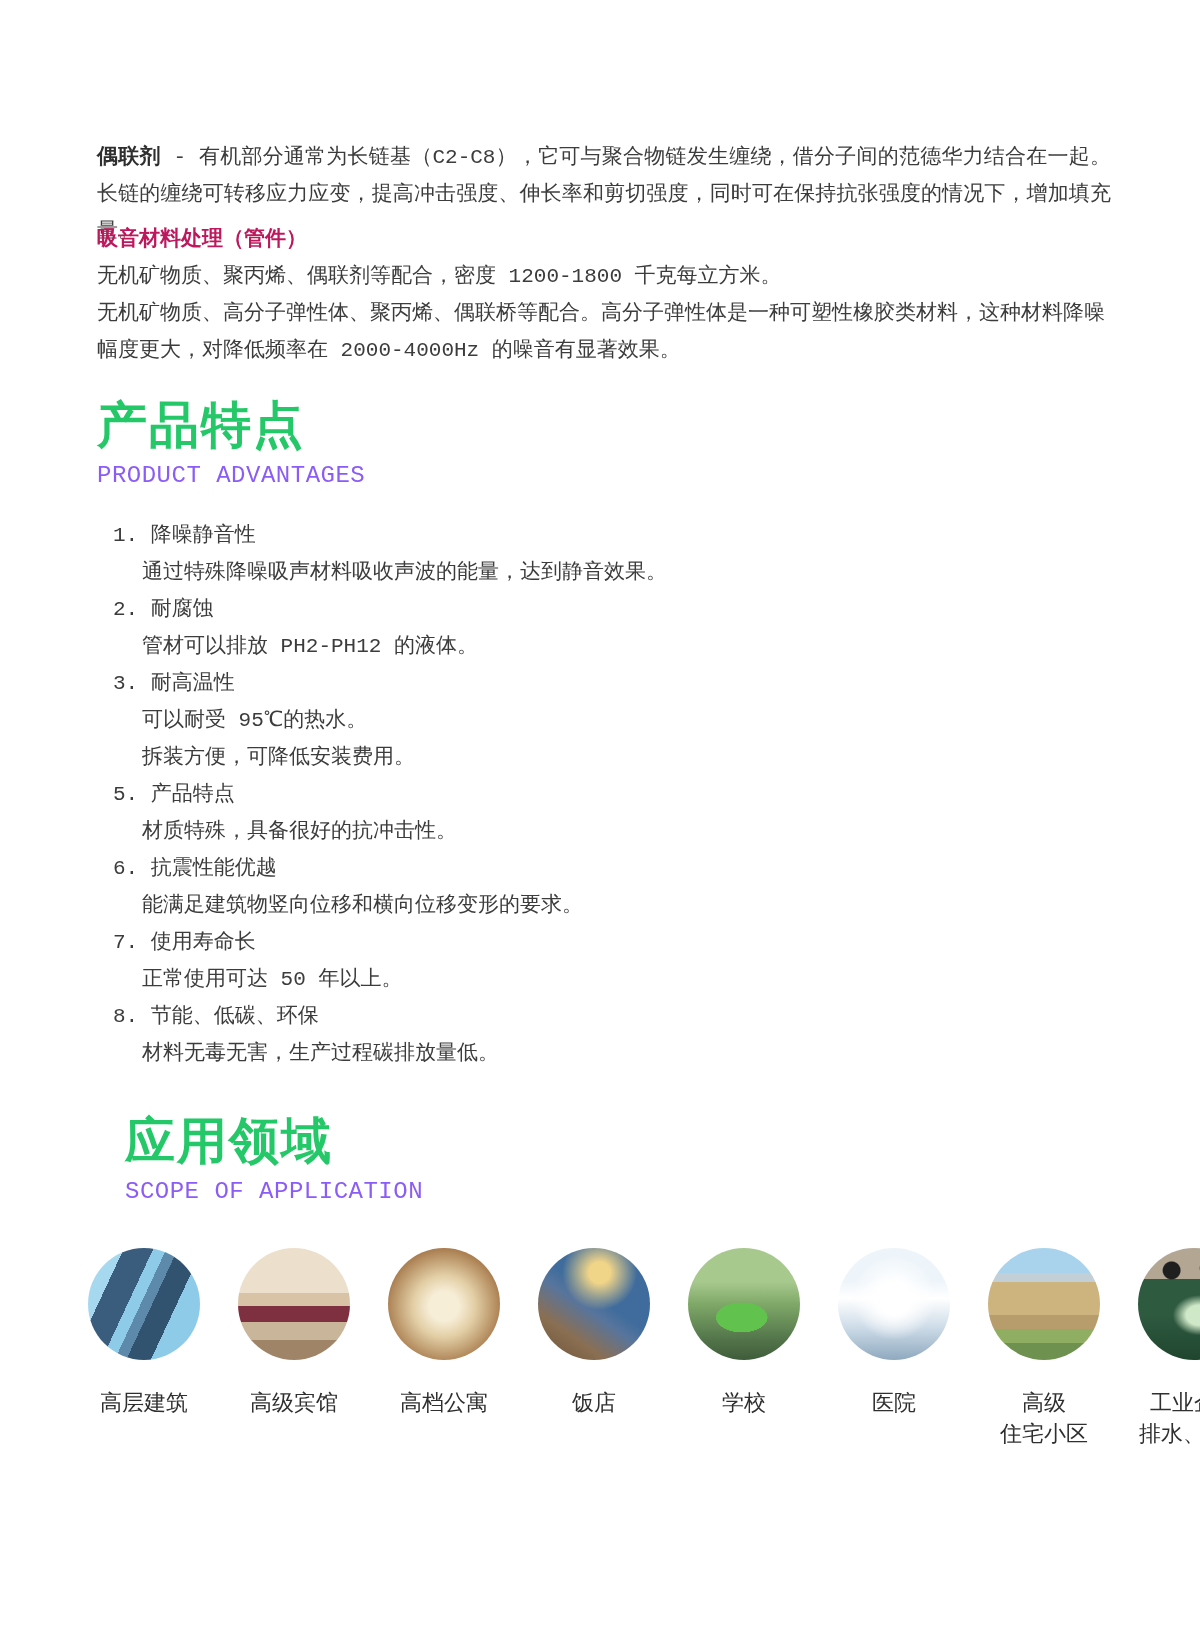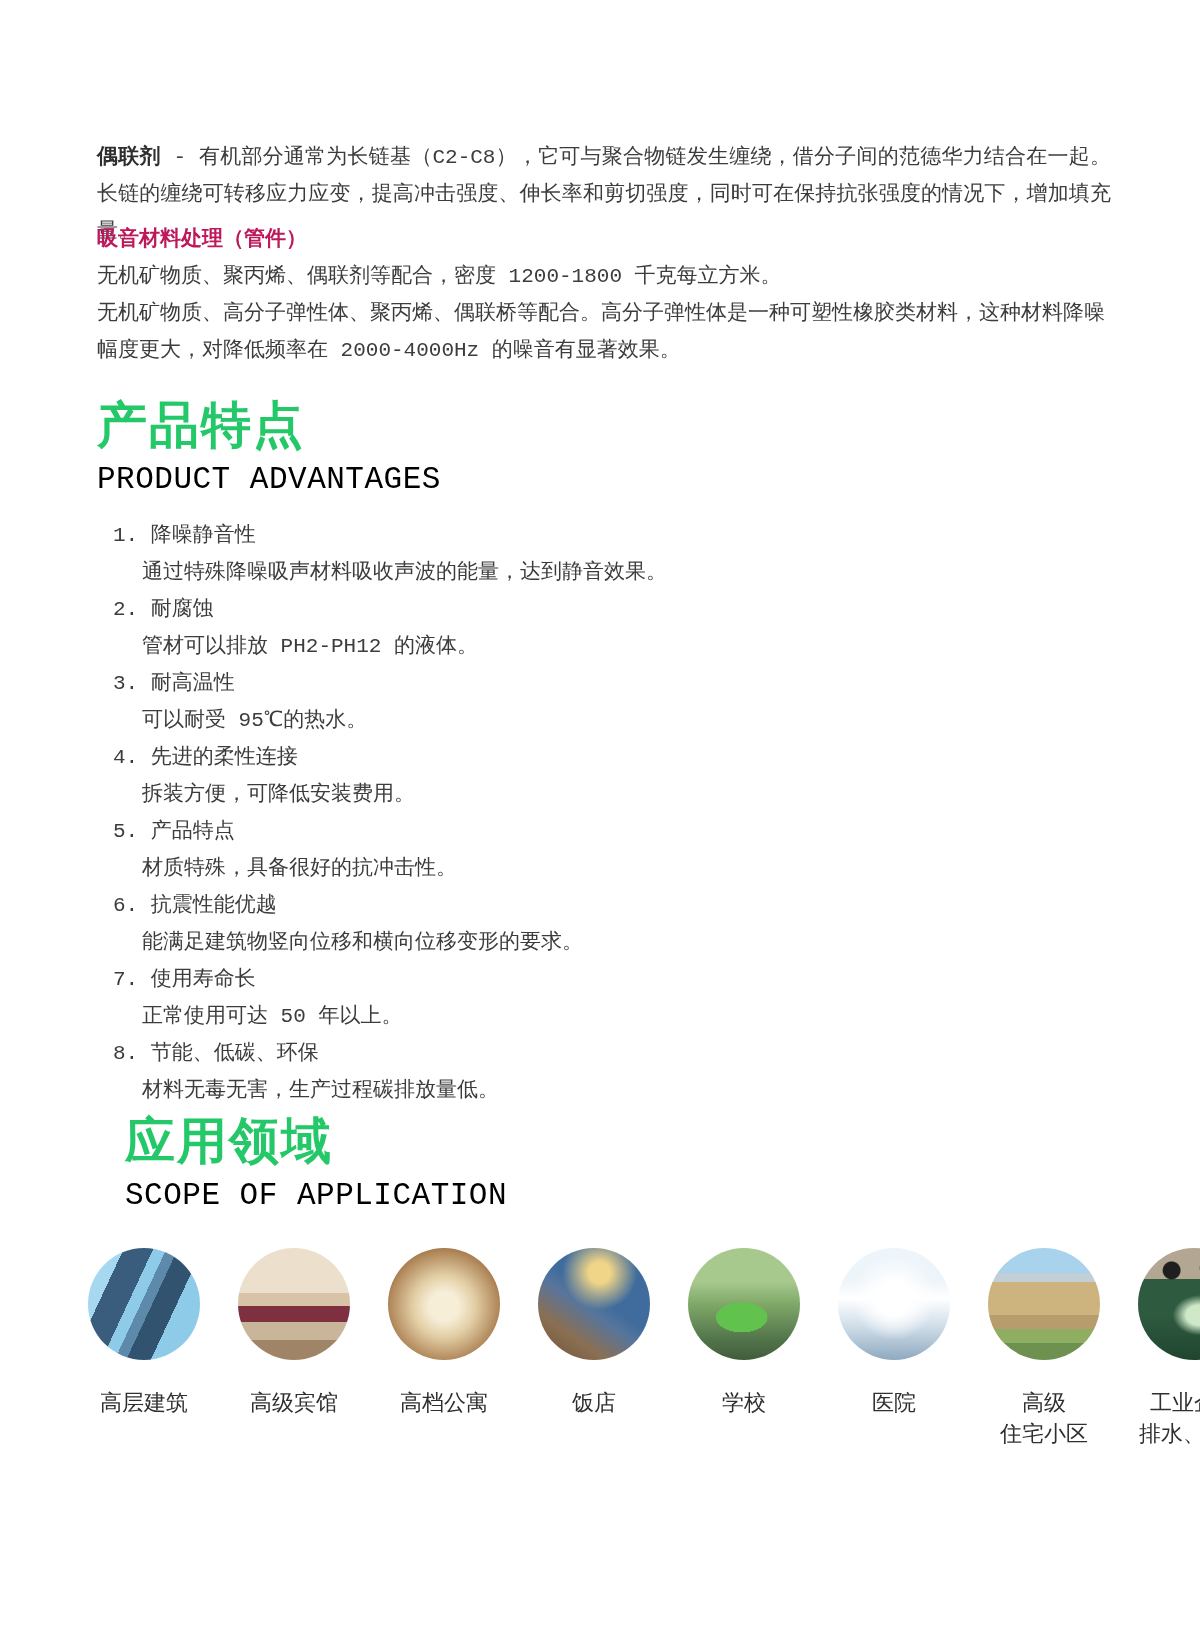--- a/index.html
+++ b/index.html
@@ -19,21 +19,21 @@
     position:absolute; left:97px; top:221px; width:1014px;
     font-size:21px; line-height:37px;
   }
   .absorption .heading { font-weight:bold; color:#be185d; }
   
   .sec-title-cn {
     font-size:50px; font-weight:bold; color:#25c868;
     letter-spacing:2px; line-height:1;
   }
   .sec-title-en {
-    font-size:31px; font-weight:400; color:#000000;
+    font-size:24px; font-weight:400; color:#8b5cf6;
     letter-spacing:0.5px; line-height:1; margin-top:10px;
   }
   .features-title { position:absolute; left:97px; top:404px; }
   
   .features-list {
     position:absolute; left:97px; top:517px; width:1014px;
     font-size:21px; line-height:37px;margin-left:16px;
   }
   .feature-desc { padding-left:29px; }
   
@@ -102,21 +102,20 @@
     </div>
     <div class="feature">
       <div class="feature-head"><span>2.</span> <span>耐腐蚀</span></div>
       <div class="feature-desc">管材可以排放 PH2-PH12 的液体。</div>
     </div>
     <div class="feature">
       <div class="feature-head"><span>3.</span> <span>耐高温性</span></div>
       <div class="feature-desc">可以耐受 95℃的热水。</div>
     </div>
     <div class="feature">
-      <div class="feature-head"><span>4.</span> <span>先进的柔性连接</span></div>
       <div class="feature-desc">拆装方便，可降低安装费用。</div>
     </div>
     <div class="feature">
       <div class="feature-head"><span>5.</span> <span>产品特点</span></div>
       <div class="feature-desc">材质特殊，具备很好的抗冲击性。</div>
     </div>
     <div class="feature">
       <div class="feature-head"><span>6.</span> <span>抗震性能优越</span></div>
       <div class="feature-desc">能满足建筑物竖向位移和横向位移变形的要求。</div>
     </div>

